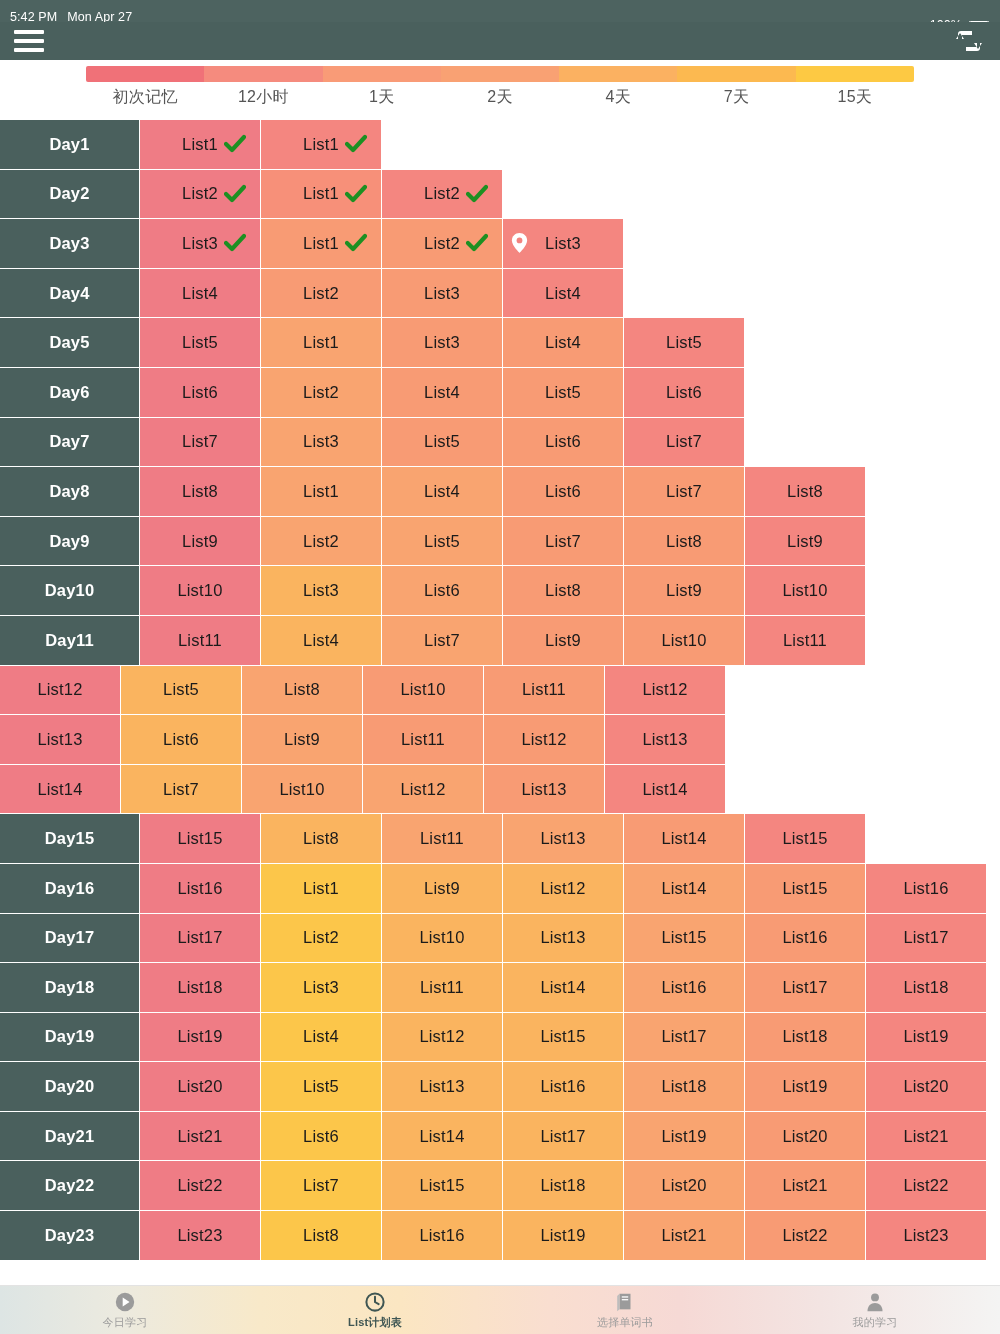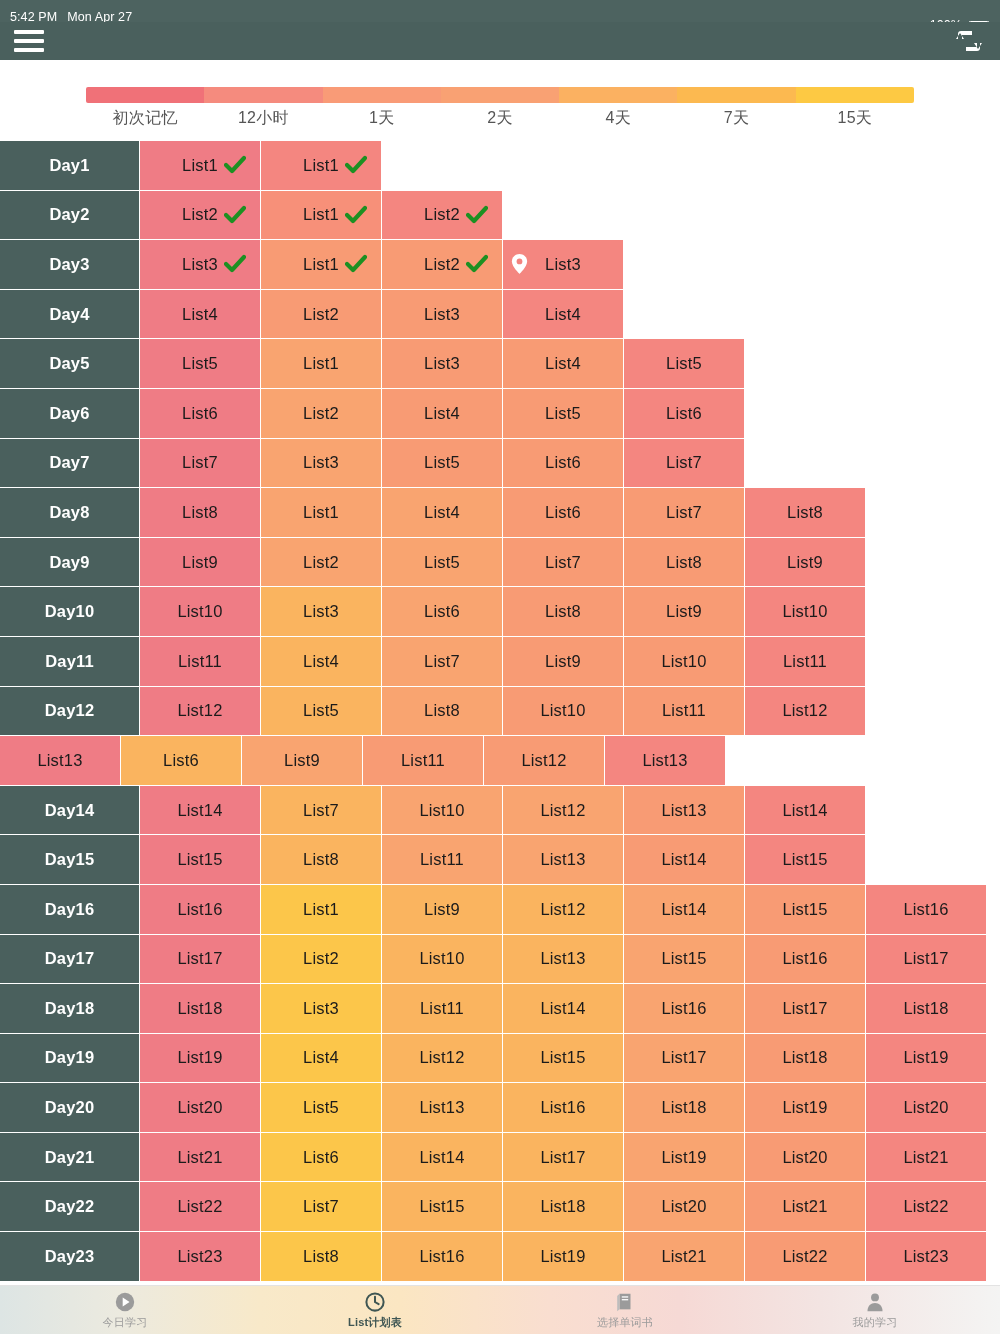--- a/index.html
+++ b/index.html
@@ -42,21 +42,21 @@
   .hamburger { width:30px; height:24px; display:flex; flex-direction:column; justify-content:center; gap:5px; cursor:pointer; }
   .hamburger span { display:block; height:4px; background:#fff; border-radius:1px; width:100%; }
   .titlebar h1 {
     position:absolute; left:0; right:0; text-align:center;
     font-size:21px; font-weight:400; letter-spacing:.5px; pointer-events:none;
   }
   .refresh-btn { margin-left:auto; width:34px; height:30px; position:relative; cursor:pointer; z-index:2; }
   .refresh-btn svg { display:block; width:34px; height:30px; }
 
   
-  .legend { padding:27px 0 6px; }
+  .legend { padding:6px 0 6px; }
   .legend-bar { display:flex; height:16px; margin:0 86px; border-radius:2px; overflow:hidden; }
   .legend-bar span { flex:1 1 0; display:block; }
   .legend-labels { display:flex; margin:0 86px; padding-top:5px; }
   .legend-labels span {
     flex:1 1 0; text-align:center; font-size:16px; color:#555; letter-spacing:.3px;
   }
 
   
   .grid { position:relative; margin-top:6px; }
   .row { display:flex; height:49.6px;text-align:right; }
@@ -390,21 +390,20 @@
         </div>
         <div class="cell" style="background: rgb(248, 155, 116);">
           <span class="lbl">List10</span>
         </div>
         <div class="cell" style="background: rgb(244, 134, 128);">
           <span class="lbl">List11</span>
         </div>
         <div class="cell empty"></div>
       </div>
       <div class="row">
-        <div class="daycell">Day12</div>
         <div class="cell" style="background: rgb(239, 124, 133);">
           <span class="lbl">List12</span>
         </div>
         <div class="cell" style="background: rgb(250, 180, 95);">
           <span class="lbl">List5</span>
         </div>
         <div class="cell" style="background: rgb(249, 164, 112);">
           <span class="lbl">List8</span>
         </div>
         <div class="cell" style="background: rgb(248, 155, 116);">
@@ -433,21 +432,20 @@
         </div>
         <div class="cell" style="background: rgb(248, 155, 116);">
           <span class="lbl">List12</span>
         </div>
         <div class="cell" style="background: rgb(244, 134, 128);">
           <span class="lbl">List13</span>
         </div>
         <div class="cell empty"></div>
       </div>
       <div class="row">
-        <div class="daycell">Day14</div>
         <div class="cell" style="background: rgb(239, 124, 133);">
           <span class="lbl">List14</span>
         </div>
         <div class="cell" style="background: rgb(250, 180, 95);">
           <span class="lbl">List7</span>
         </div>
         <div class="cell" style="background: rgb(249, 164, 112);">
           <span class="lbl">List10</span>
         </div>
         <div class="cell" style="background: rgb(249, 164, 112);">

